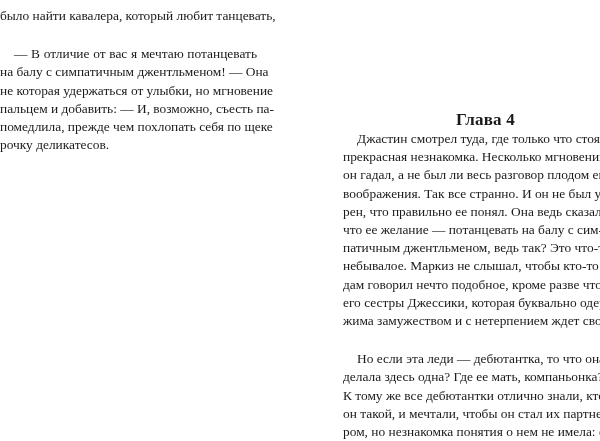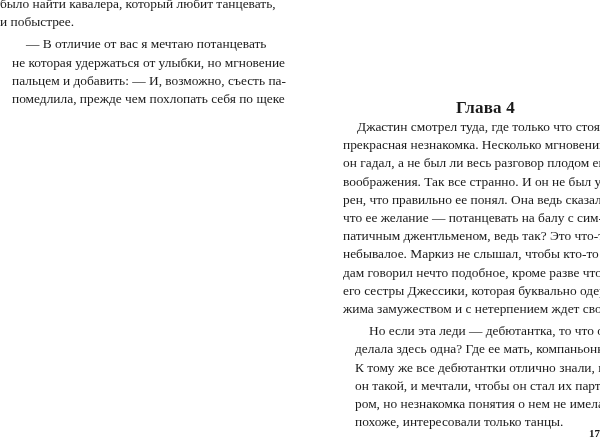--- a/index.html
+++ b/index.html
@@ -10,21 +10,21 @@
     body {
       width: 600px;
       height: 441px;
       position: relative;
       overflow: hidden;
       font-family: "Liberation Serif", "DejaVu Serif", serif;
       color: #1a1a1a;
     }
     .page {
       position: absolute;
-      top: 0;
+      top: 12px;
       height: 375px;
       text-decoration: underline;
     }
     .page-left {
       left: 0;
       width: 257px;
     }
     .page-right {
       left: 343px;
       width: 257px;
@@ -34,22 +34,21 @@
       font-size: 13.4px;
       line-height: 18.2px;
       text-align: justify;
       text-indent: 14px;
       hyphens: manual;
     }
     .para.no-indent {
       text-indent: 0;
     }
     .para + .para {
-      margin-top: 4px;
-      padding-left: 12px;
+      margin-top: 20px;
     }
     .left-text {
       position: absolute;
       top: -5px;
       left: 0;
       width: 257px;
     }
     .chapter-title {
       position: absolute;
       top: 84px;
@@ -88,27 +87,28 @@
       text-align-last: left;
     }
   </style>
 </head>
 <body>
 
 <div class="page page-left">
   <div class="left-text">
     <p class="para no-indent">
       <span class="line">было найти кавалера, который любит танцевать,</span>
-      <span class="line last">и побыстрее.</span>
     </p>
     <p class="para">
       <span class="line" style="text-indent:14px">— В отличие от вас я мечтаю потанцевать</span>
+      <span class="line" style="text-indent:0">на балу с симпатичным джентльменом! — Она</span>
       <span class="line" style="text-indent:0">не которая удержаться от улыбки, но мгновение</span>
       <span class="line" style="text-indent:0">пальцем и добавить: — И, возможно, съесть па-</span>
       <span class="line" style="text-indent:0">помедлила, прежде чем похлопать себя по щеке</span>
+      <span class="line last" style="text-indent:0">рочку деликатесов.</span>
     </p>
   </div>
 </div>
 
 <div class="page page-right">
   <h2 class="chapter-title">Глава 4</h2>
 
   <div class="right-text">
     <p class="para">
       <span class="line" style="text-indent:14px">Джастин смотрел туда, где только что стояла</span>

